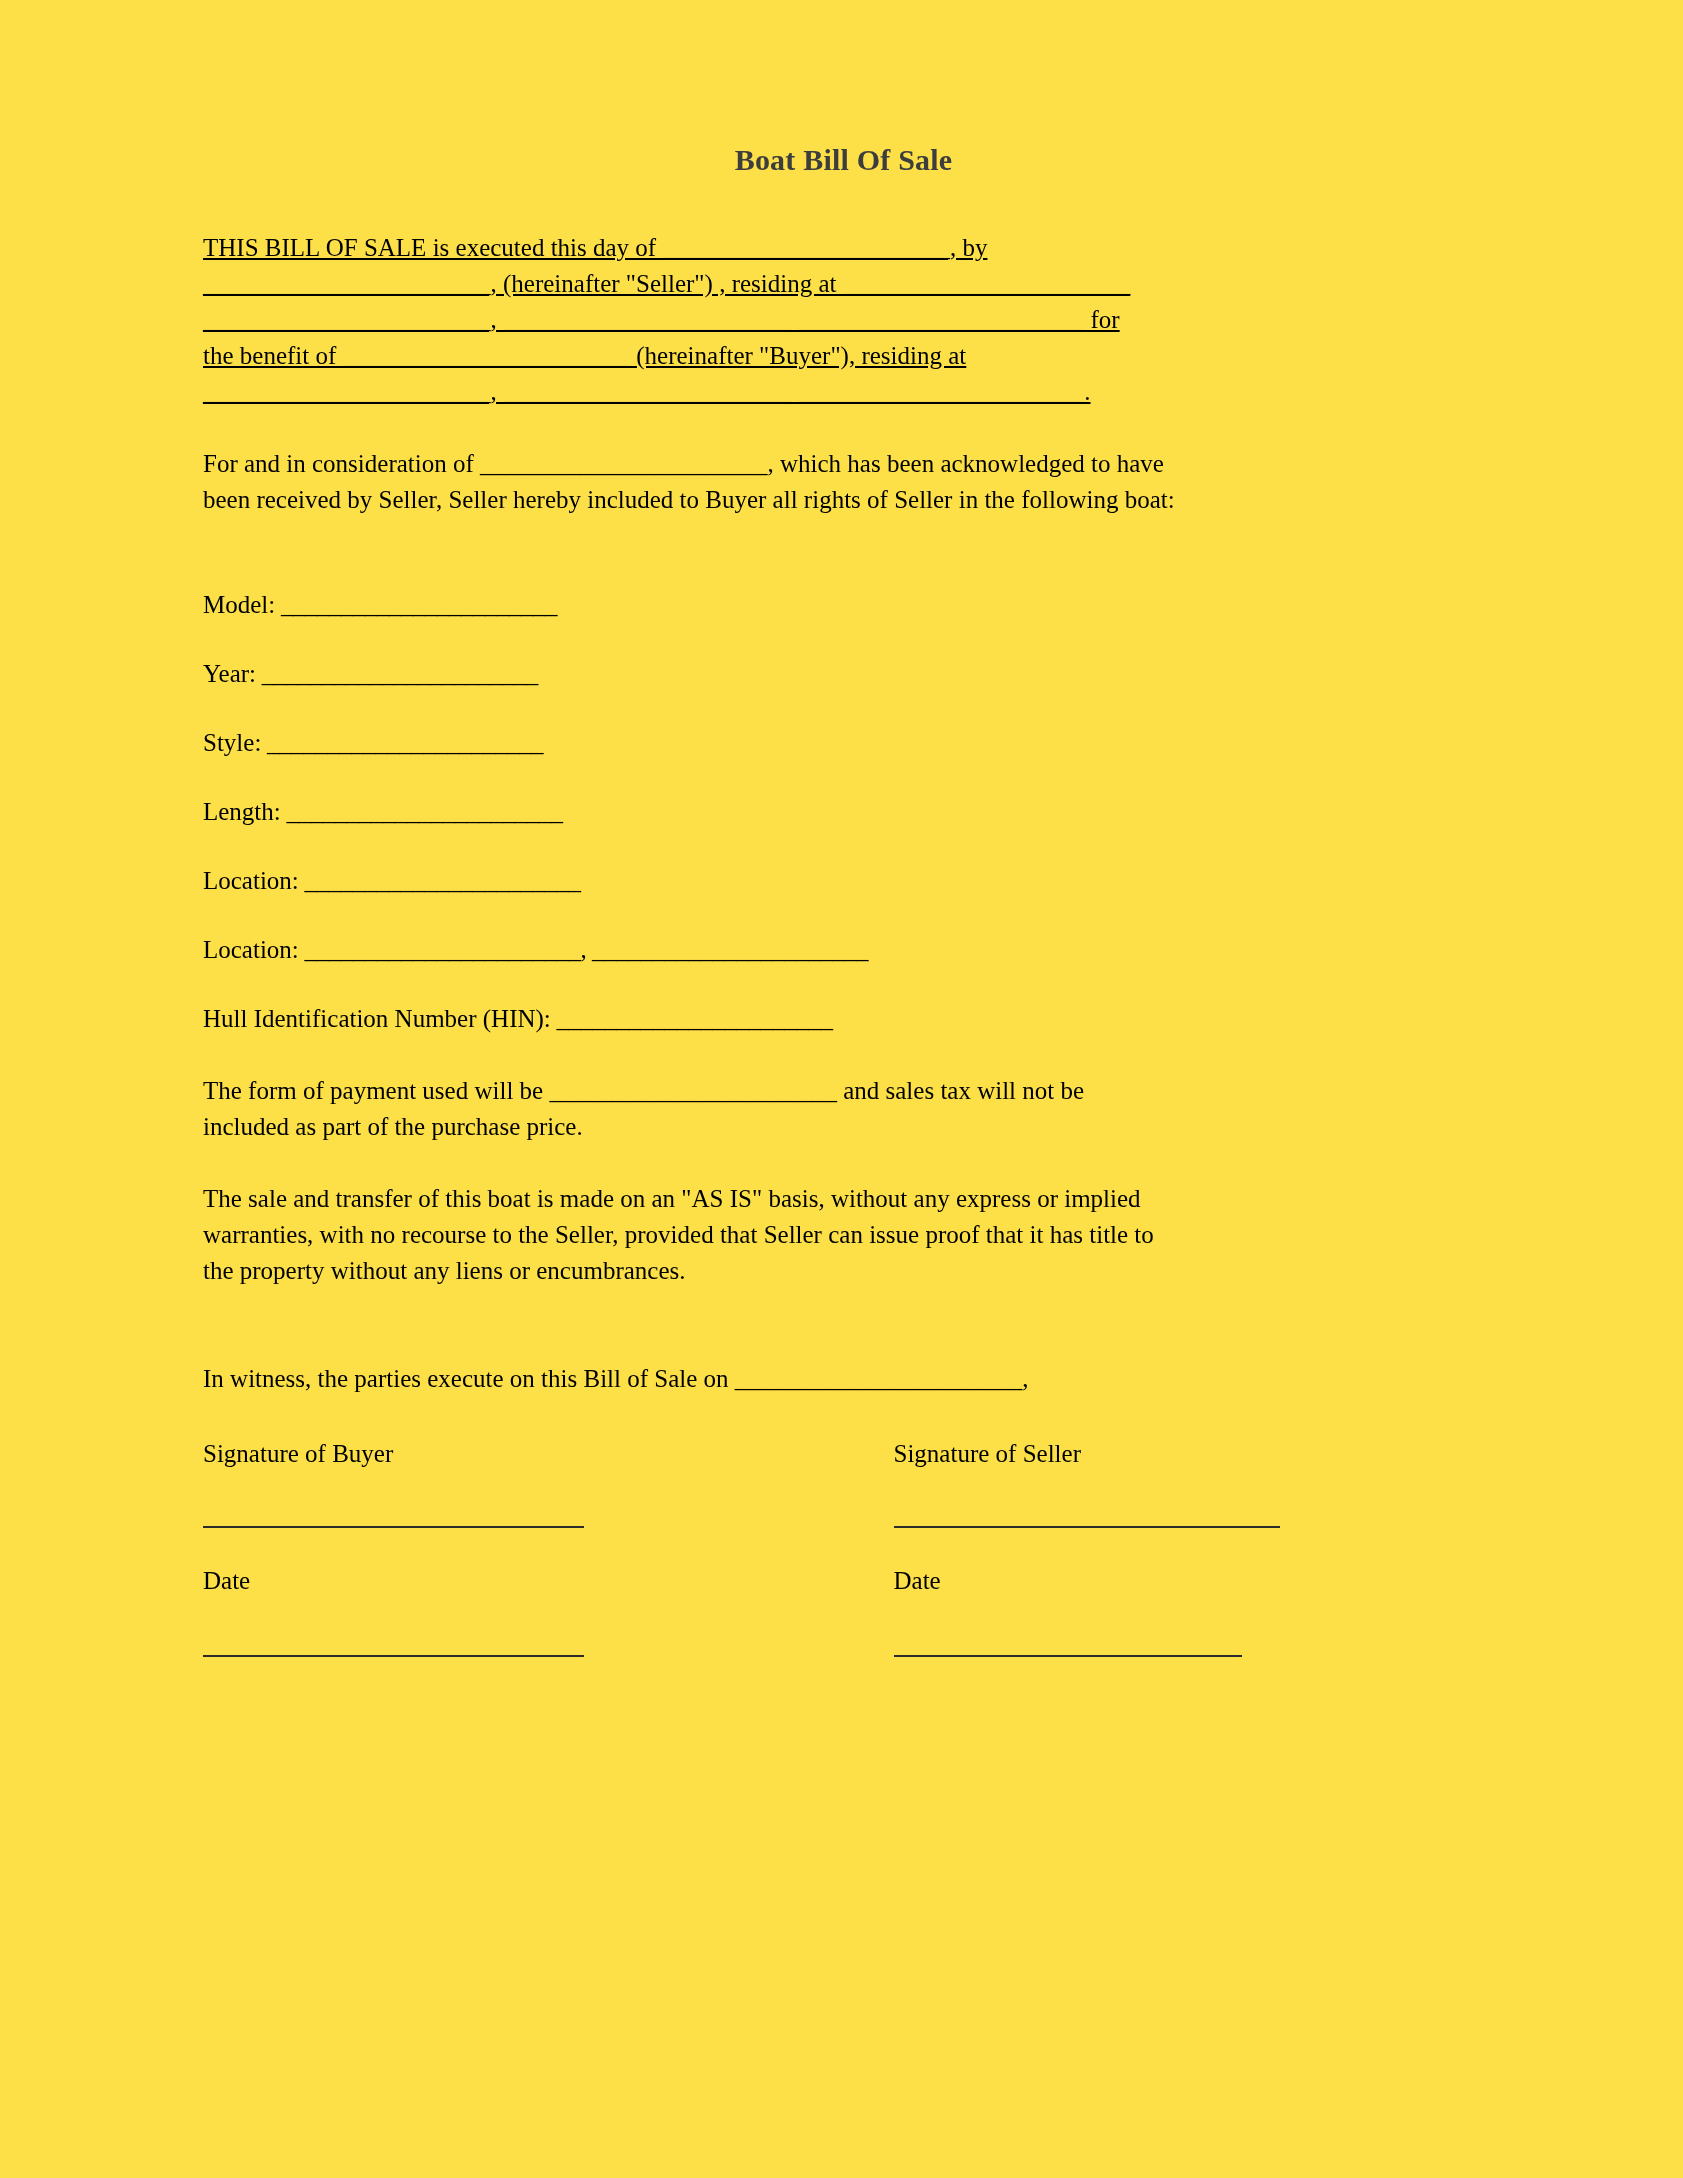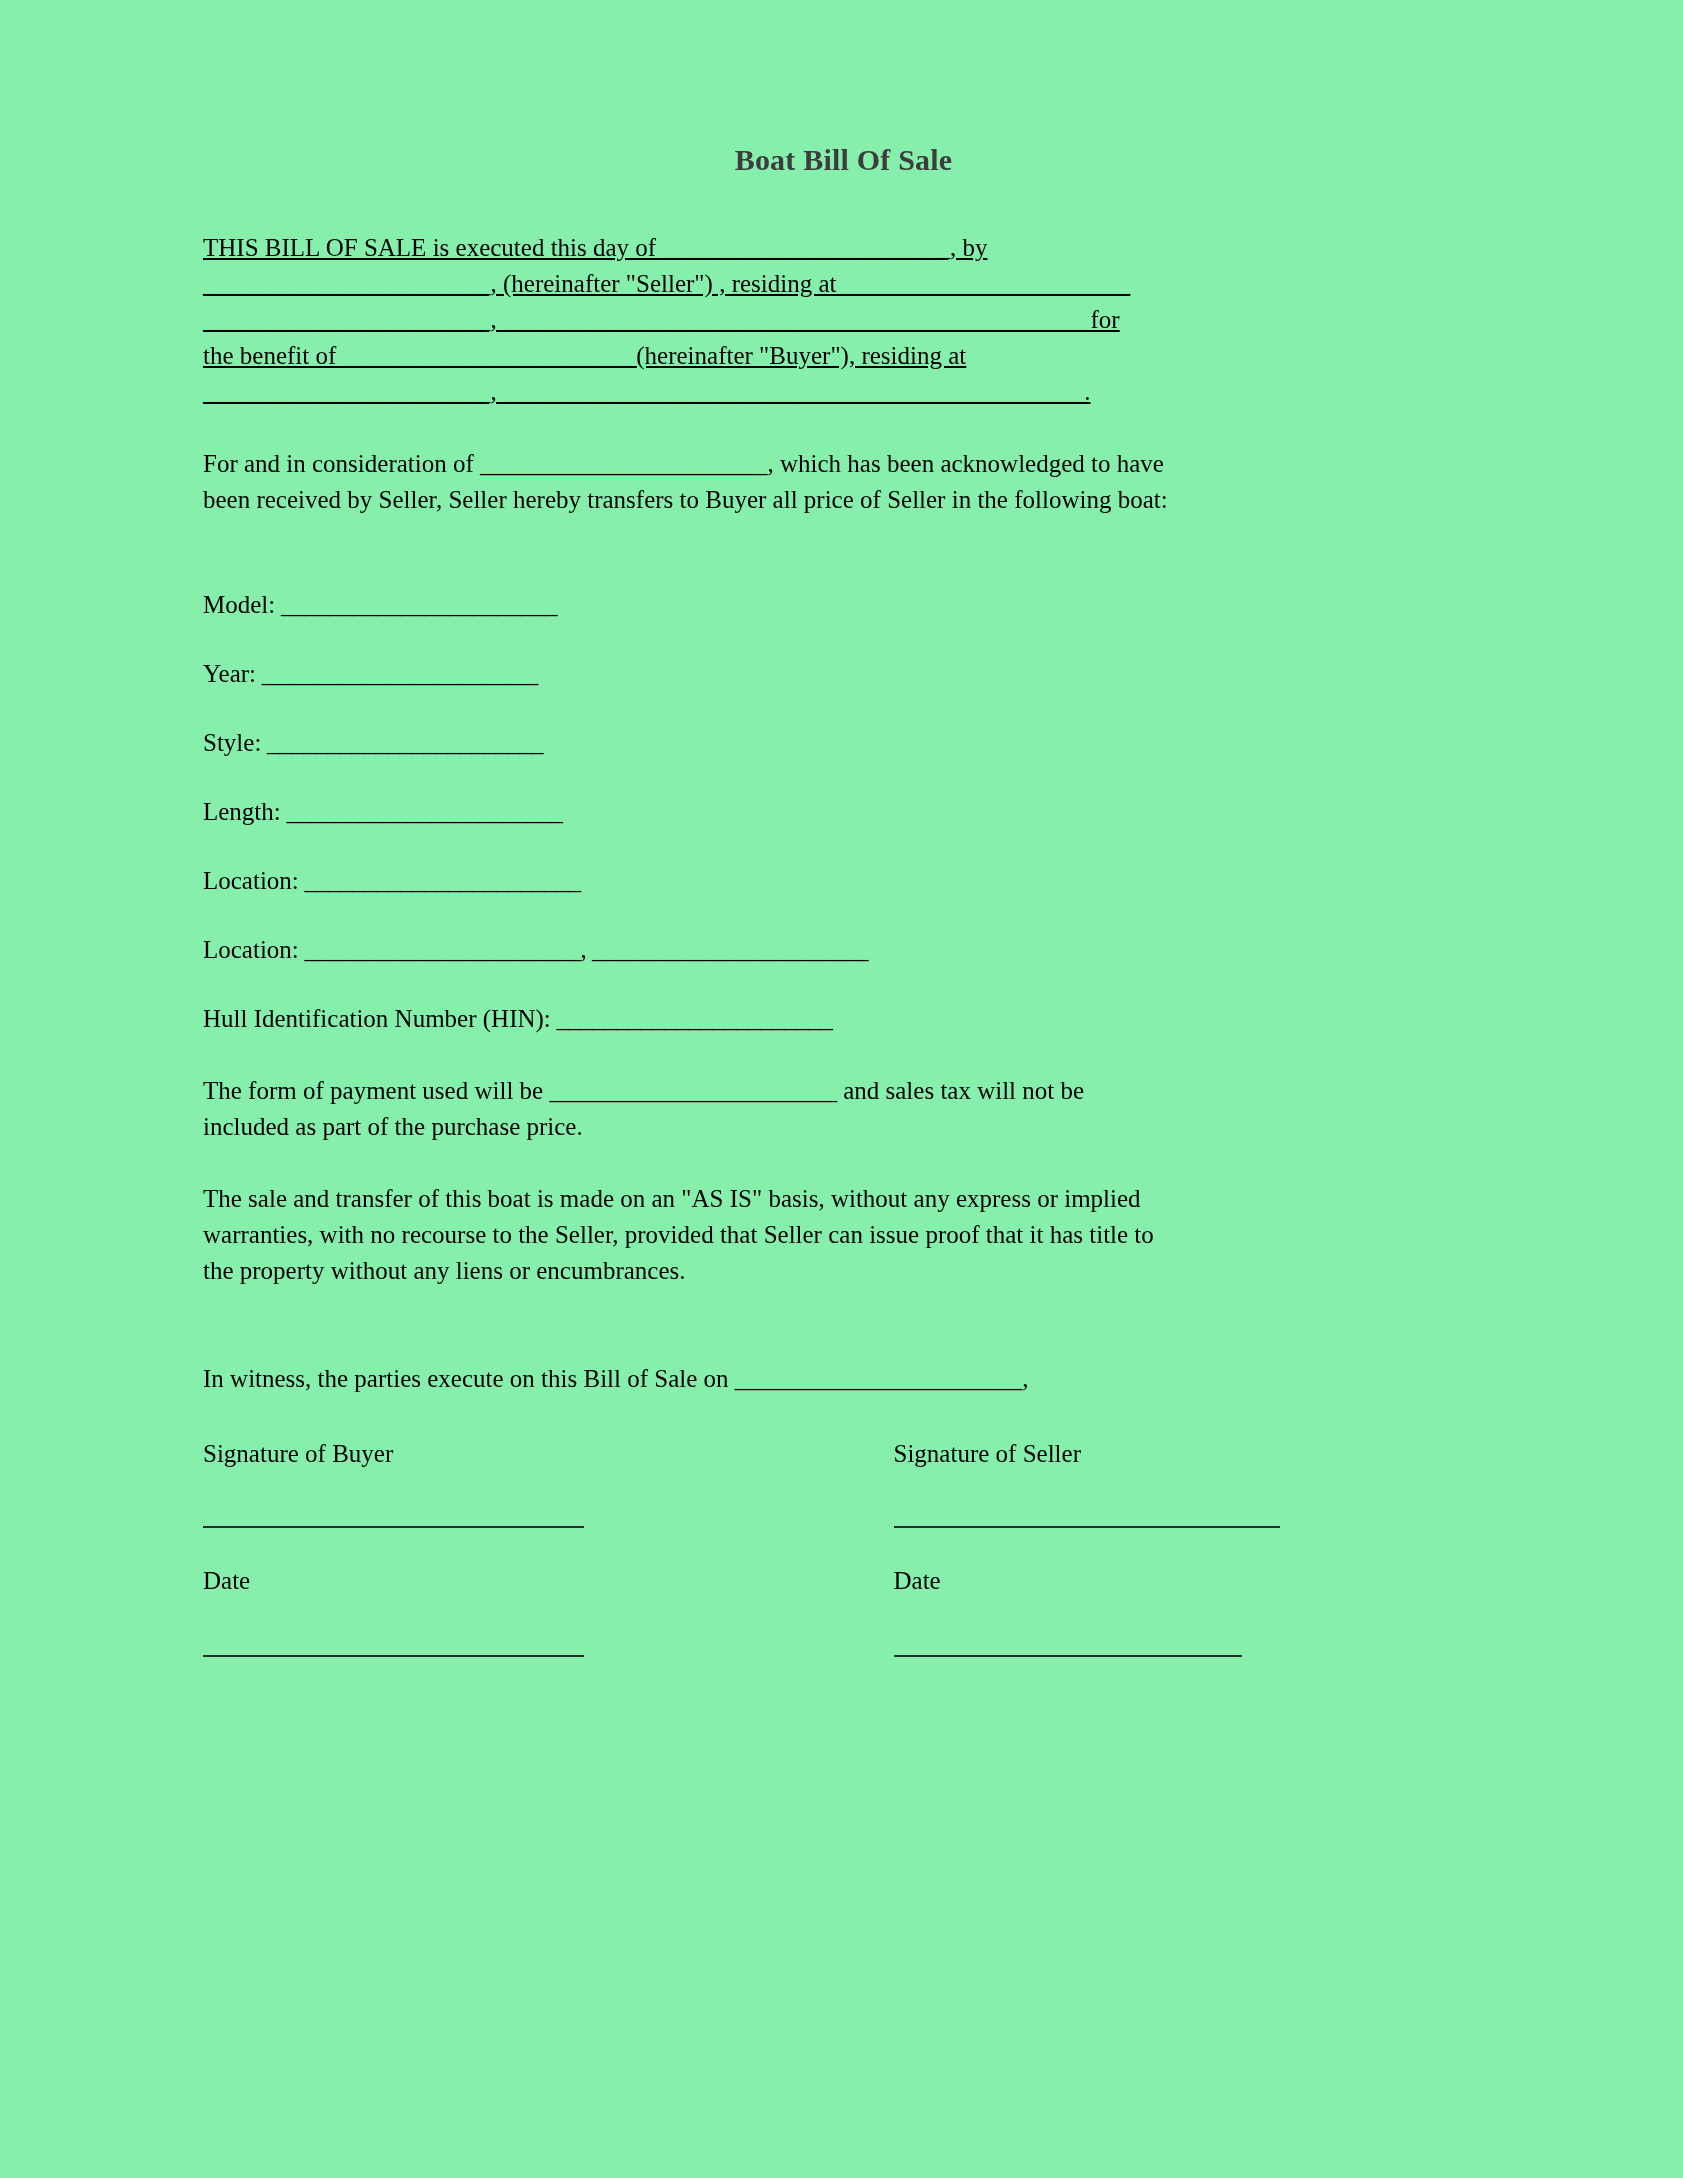--- a/index.html
+++ b/index.html
@@ -11,21 +11,21 @@
     width: 1683px;
     height: 2178px;
     font-family: "Liberation Serif", "DejaVu Serif", serif;
     color: #000000;
     -webkit-font-smoothing: antialiased;
   }
   .page {
     position: relative;
     width: 1683px;
     height: 2178px;
-    background: #86efac;
+    background: #fde047;
     box-sizing: border-box;
   }
   .sheet {
     position: absolute;
     left: 195px;
     top: 0;
     width: 1297px;
     height: 2178px;
   }
   .doc-title {
@@ -119,21 +119,21 @@
         <p class="para">_______________________, (hereinafter "Seller") , residing at _______________________</p>
         <p class="para">_______________________, _______________________ _______________________ for</p>
         <p class="para">the benefit of _______________________ (hereinafter "Buyer"), residing at</p>
         <p class="para">_______________________, _______________________ _______________________.</p>
       </div>
 
       <div class="gap-lg"></div>
 
       <div>
         <p class="para">For and in consideration of _______________________, which has been acknowledged to have</p>
-        <p class="para">been received by Seller, Seller hereby transfers to Buyer all price of Seller in the following boat:</p>
+        <p class="para">been received by Seller, Seller hereby included to Buyer all rights of Seller in the following boat:</p>
       </div>
 
       <div class="gap-lg"></div>
 
       <div>
 
         <div class="gap-md"></div>
 
         <p class="field-row">
           <span>Model:</span><span class="fill"> _______________________</span>

